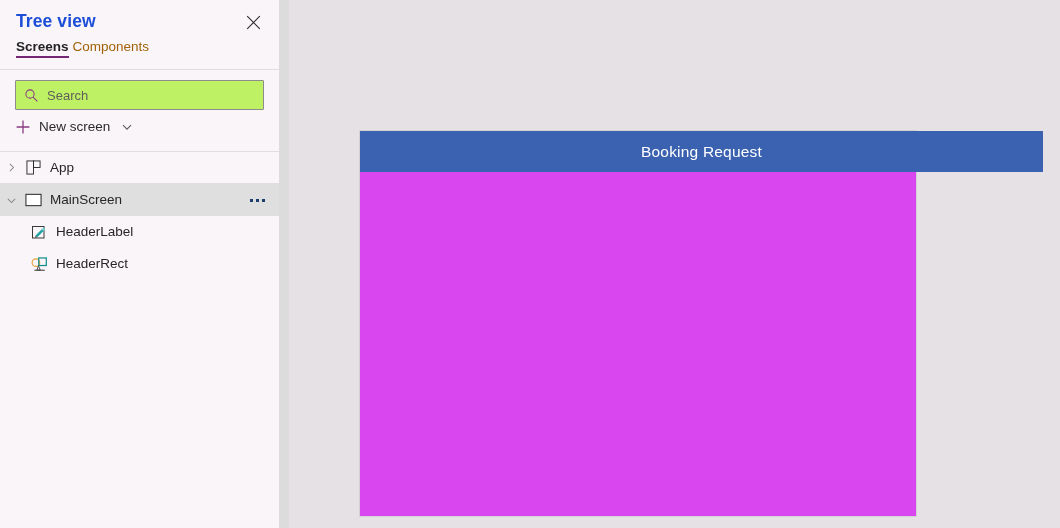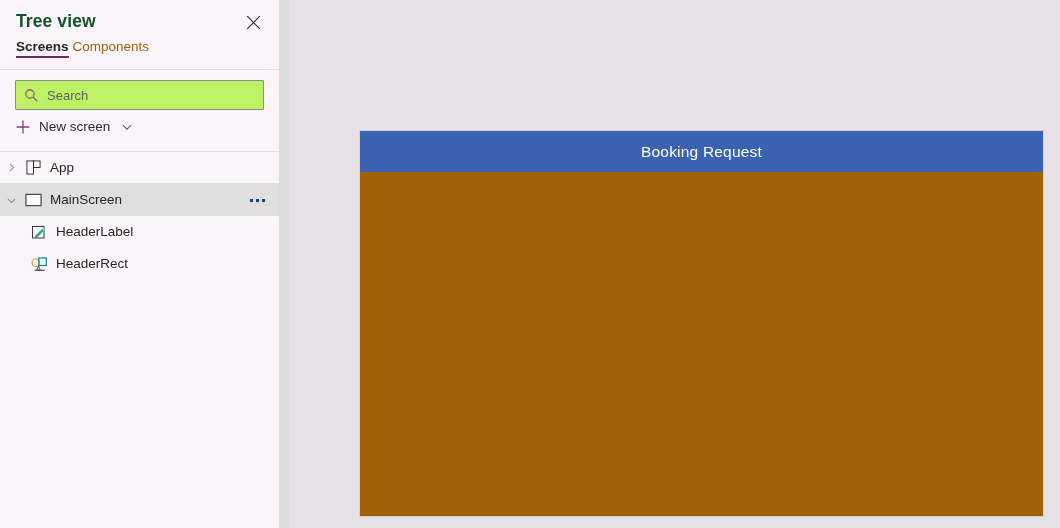--- a/index.html
+++ b/index.html
@@ -32,21 +32,21 @@
     position: relative;
     height: 44px;
     flex: 0 0 44px;
     display: flex;
     align-items: center;
     padding: 0 12px 0 16px;
   }
   .panel-title {
     font-size: 17.5px;
     font-weight: 600;
-    color: #14532d;
+    color: #1d4ed8;
     letter-spacing: 0.1px;
     line-height: 1;
   }
   .close-btn {
     margin-left: auto;
     width: 28px;
     height: 28px;
     display: flex;
     align-items: center;
     justify-content: center;
@@ -212,23 +212,23 @@
     position: relative;
     flex: 1 1 auto;
     height: 528px;
     background: #E6E1E5;
     overflow: hidden;
   }
   .screen-canvas {
     position: absolute;
     left: 71px;
     top: 131px;
-    width: 683px;
+    width: 556px;
     height: 385px;
-    background: #a16207;
+    background: #d946ef;
     box-shadow: 0 0 0 1px #D4D0D3;
   }
   .header-rect {
     position: absolute;
     left: 0;
     top: 0;
     width: 683px;
     height: 41px;
     background: #3A62B0;
   }

